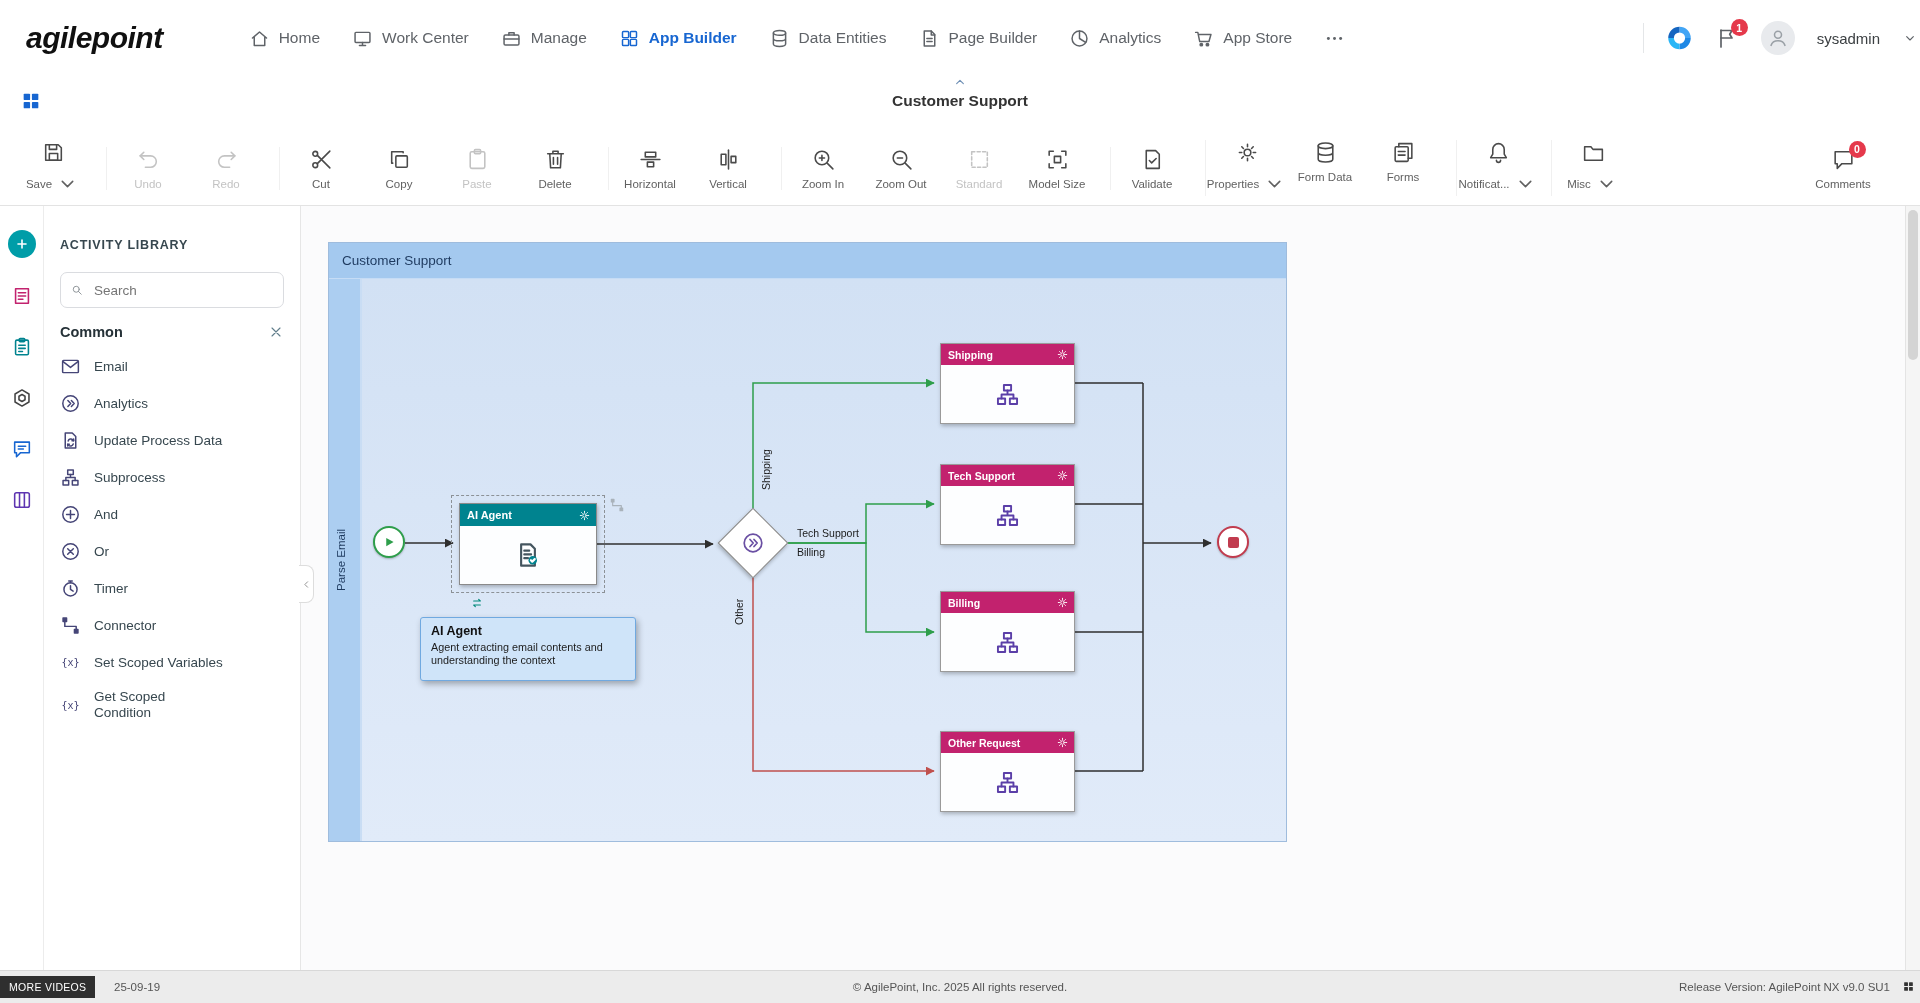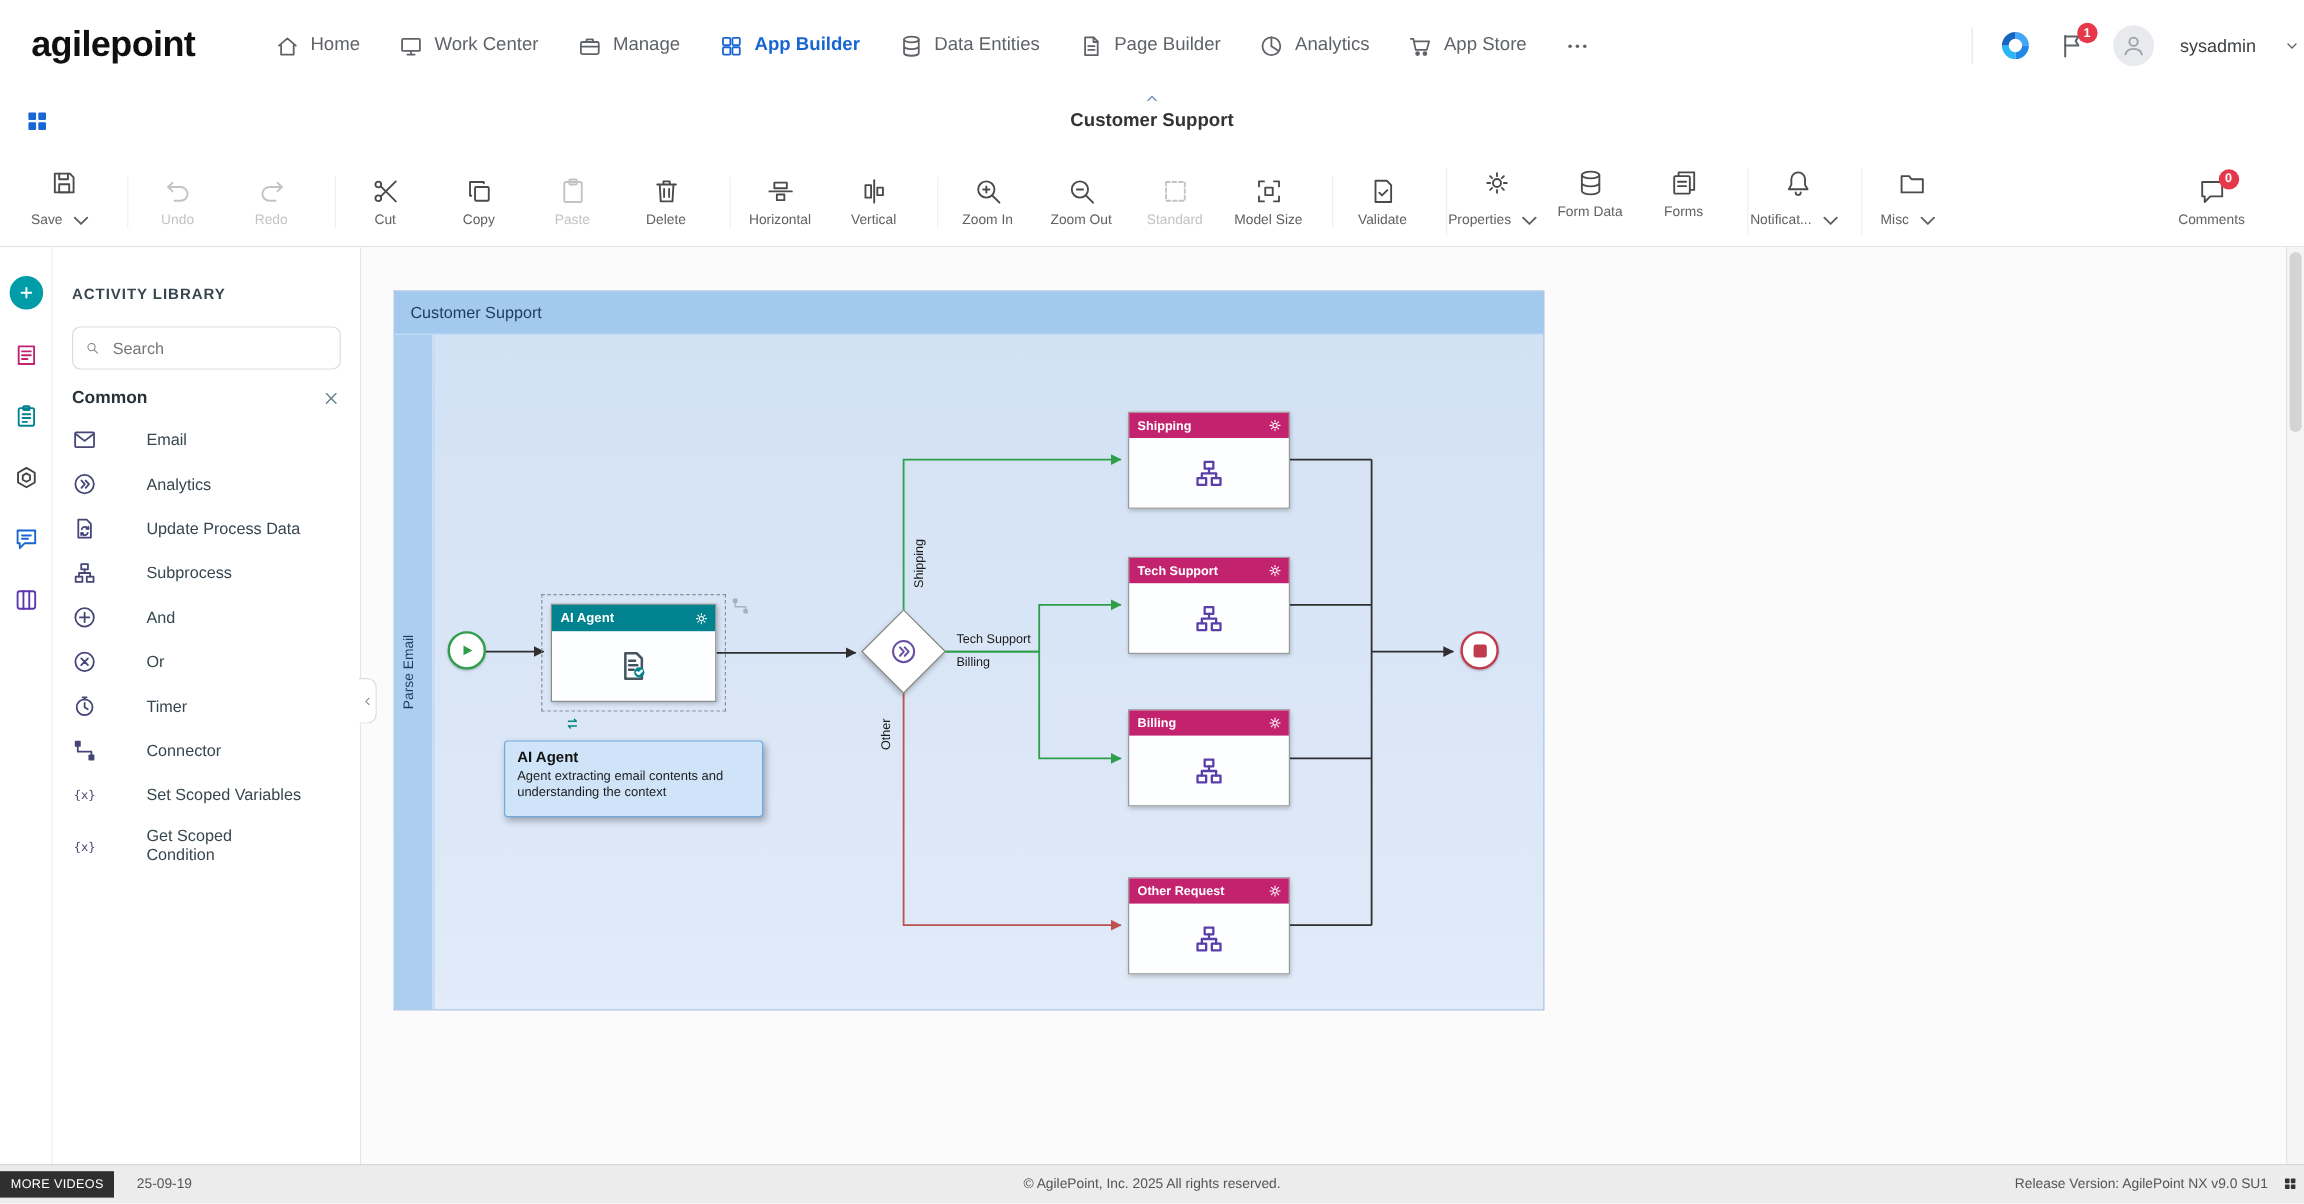--- a/index.html
+++ b/index.html
@@ -7,21 +7,21 @@
   body { width:1920px; height:1003px; overflow:hidden; font-family:"Liberation Sans", sans-serif; background:#fff; }
   #app { position:relative; width:1920px; height:1003px; background:#fff; }
 
   
   .ic { width:22px; height:22px; fill:none; stroke:currentColor; stroke-width:1.7; stroke-linecap:round; stroke-linejoin:round; display:block; }
   .ic.sm { width:16px; height:16px; }
   .ic.xs { width:13px; height:13px; }
 
   
   .navbar { position:absolute; top:0; left:0; right:0; height:76px; display:flex; align-items:center; padding:0 10px 0 26px; background:#fff; }
-  .logo { font-size:30px; font-weight:700; color:#101010; letter-spacing:-0.5px; margin-right:66px; }
+  .logo { font-size:30px; font-weight:700; color:#101010; letter-spacing:-0.5px; margin-right:86px;font-style:italic; }
   .nav-items { display:flex; gap:32px; }
   .nav-item { display:flex; align-items:center; gap:9px; color:#5f6368; font-size:15.5px; cursor:pointer; white-space:nowrap; }
   .nav-item .ic { width:21px; height:21px; }
   .nav-item.active { color:#1766D1; font-weight:700; }
   .nav-right { margin-left:auto; display:flex; align-items:center; gap:22px; }
   .nav-divider { width:1px; height:30px; background:#E4E6E8; }
   .flag-wrap { position:relative; color:#5f6368; }
   .badge { position:absolute; top:-7px; right:-9px; min-width:17px; height:17px; border-radius:9px; background:#E5394B; color:#fff; font-size:10.5px; font-weight:700; display:flex; align-items:center; justify-content:center; padding:0 3px; }
   .avatar { width:34px; height:34px; border-radius:50%; background:#E8EAED; color:#9AA0A6; display:flex; align-items:center; justify-content:center; }
   .username { font-size:15px; color:#3c4043; }
@@ -60,21 +60,21 @@
   .library { width:257px; border-right:1px solid #E6E6E6; position:relative; padding:0 16px; background:#fff; }
   .lib-title { margin-top:32px; font-size:12.5px; font-weight:700; letter-spacing:0.8px; color:#37474F; }
   .search-box { margin-top:20px; height:36px; border:1px solid #DADCE0; border-radius:7px; background:#fff; display:flex; align-items:center; padding:0 10px; gap:9px; color:#80868B; }
   .search-box input { border:0; outline:0; flex:1; font-size:13.5px; font-family:"Liberation Sans", sans-serif; color:#3b82f6; background:transparent; }
   .lib-section { margin-top:16px; display:flex; align-items:center; justify-content:space-between;text-align:center; }
   .lib-section-label { font-size:14.5px; font-weight:700; color:#263238; }
   .lib-close { color:#607D8B; cursor:pointer; }
   .lib-items { margin-top:8px; }
   .lib-item { display:flex; align-items:center; gap:13px; padding:8px 0; cursor:pointer; color:#454577; }
   .lib-item .ic { width:21px; height:21px; flex-shrink:0; }
-  .lib-label { font-size:13.5px; color:#37474F; line-height:16px; max-width:132px;margin-left:28px; }
+  .lib-label { font-size:13.5px; color:#37474F; line-height:16px; max-width:132px; }
   .collapse-tab { position:absolute; right:-14px; top:359px; width:15px; height:38px; background:#fff; border:1px solid #DDD; border-left:0; border-radius:0 8px 8px 0; display:flex; align-items:center; justify-content:center; color:#8a8a8a; cursor:pointer; z-index:6; }
 
   
   .canvas { flex:1; position:relative; background:#FBFBFC; overflow:hidden; }
   .vscroll { width:15px; background:#F5F5F5; border-left:1px solid #E4E4E4; position:relative; }
   .vscroll-thumb { position:absolute; top:4px; left:2px; width:10px; height:150px; border-radius:5px; background:#D4D4D4; }
 
   .diagram { position:absolute; left:27px; top:36px; width:959px; height:600px; border:1px solid #9FBCDD; }
   .d-titlebar { position:absolute; top:0; left:0; right:0; height:36px; background:#A4C9EF; border-bottom:1px solid #C6DCF5; display:flex; align-items:center; padding-left:13px; font-size:13.5px; color:#1E3A5F; }
   .d-body { position:absolute; top:36px; left:0; right:0; bottom:0; background:linear-gradient(180deg,#D2E1F4 0%,#DBE7F7 60%,#E1EBF9 100%); }

